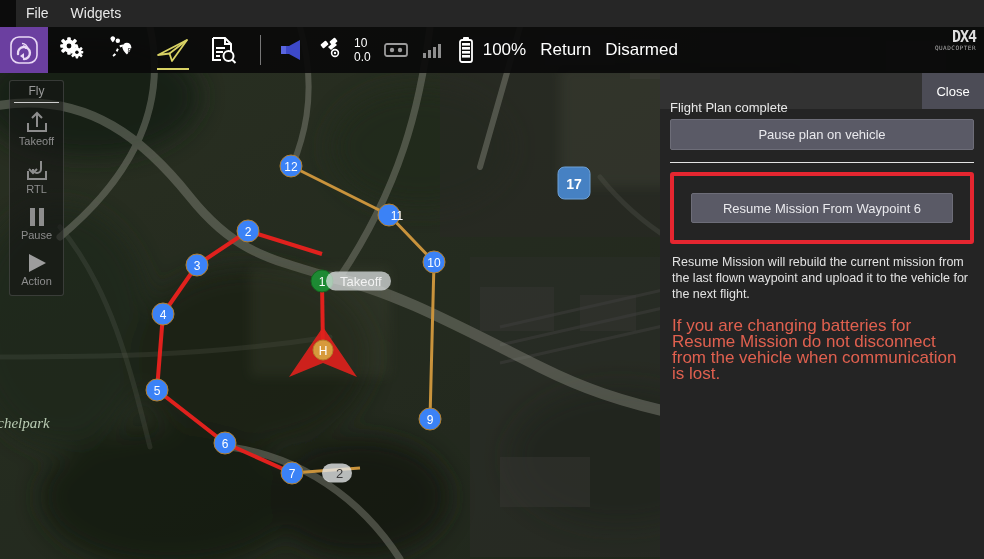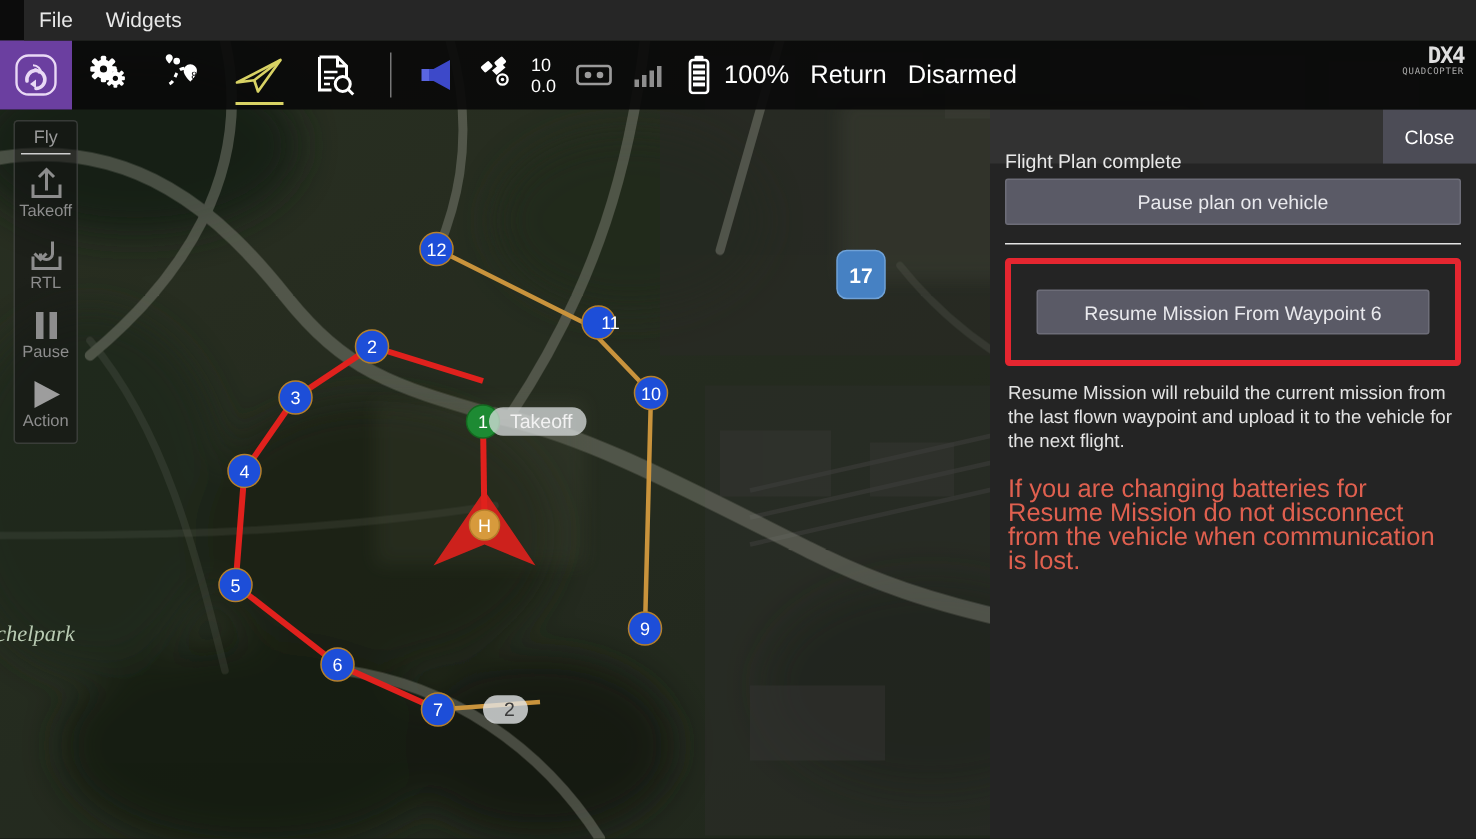--- a/index.html
+++ b/index.html
@@ -52,21 +52,21 @@
     position: absolute; right: 8px; top: 30px; text-align: right;
     line-height: 1; z-index: 51; opacity: .92;
   }
   #brand .b1 { font-size: 15px; font-weight: bold; color: #f2f2f2;
                font-family: "DejaVu Sans Mono", monospace; letter-spacing: -1px; }
   #brand .b2 { font-size: 6px; color: #b9b9b9; letter-spacing: .5px;
                font-family: "DejaVu Sans Mono", monospace; }
 
   
   #flypanel {
-    position: absolute; left: 9px; top: 80px; width: 43px;
+    position: absolute; left: 9px; top: 80px; width: 55px;
     background: rgba(20,20,20,0.55); border: 1px solid rgba(120,120,120,.35);
     border-radius: 3px; z-index: 40; padding-bottom: 4px;
   }
   #flypanel .fp-head {
     color: #9a9a9a; font-size: 12px; text-align: center; padding: 3px 0 4px;
     border-bottom: 1px solid #cfcfcf; margin: 0 4px;
   }
   .fp-item { padding: 7px 0 4px; text-align: center; cursor: pointer; }
   .fp-item .lbl { color: #8d8d8d; font-size: 11px; margin-top: 1px; display:block; }
   .fp-item svg { display: block; margin: 0 auto; }
@@ -124,21 +124,21 @@
     margin-left: 1px; display: flex; align-items: center; justify-content: center;
     flex: 0 0 auto; cursor: pointer;
   }
   #sm-slider .slbl { flex: 1; text-align: center; color: #a8a8a8; font-size: 13.5px;
                      margin-right: 20px; }
 
   
   #mission { position: absolute; inset: 0; z-index: 20; pointer-events: none; }
   .wp {
     position: absolute; width: 23px; height: 23px; border-radius: 50%;
-    background: #1d4ed8; border: 1px solid #b5802c; color: #fff;
+    background: #3b82f6; border: 1px solid #b5802c; color: #fff;
     font-size: 12px; display: flex; align-items: center; justify-content: center;
     transform: translate(-50%,-50%); pointer-events: auto; cursor: pointer;
   }
   .wp.start { background: #1d8a33; border-color: #14671f; }
   .wp.home  { background: #d79a3c; width: 21px; height: 21px; }
   .wp-label {
     position: absolute; transform: translateY(-50%);
     background: rgba(225,228,230,0.72); color: #f2f2f2; font-size: 13px;
     padding: 2px 9px 2px 14px; border-radius: 10px; margin-left: -8px;
     pointer-events: auto;
@@ -260,21 +260,21 @@
       <div class="wp start" style="left:322px; top:254px;">1</div>
       <div class="wp-label" style="left:334px; top:254px;">Takeoff</div>
       <div class="wp" style="left:248px; top:204px;">2</div>
       <div class="wp" style="left:197px; top:238px;">3</div>
       <div class="wp" style="left:163px; top:287px;">4</div>
       <div class="wp" style="left:157px; top:363px;">5</div>
       <div class="wp" style="left:225px; top:416px;">6</div>
       <div class="wp" style="left:292px; top:446px;">7</div>
       <div class="wp" style="left:430px; top:392px;">9</div>
       <div class="wp" style="left:434px; top:235px;">10</div>
-      <div class="wp" style="left:399px; top:188px;padding-left:16px;">11</div>
+      <div class="wp" style="left:389px; top:188px;padding-left:16px;">11</div>
       <div class="wp" style="left:291px; top:139px;">12</div>
       <div class="wp home" style="left:323px; top:323px;">H</div>
 
       <div class="poi" style="left:574px; top:156px;">17</div>
 
       <div class="wp-label" style="left:330px; top:446px; background:rgba(230,232,234,0.78); color:#3c3c3c;">2</div>
     </div>
   </div>
 
   <div id="toolbar">

